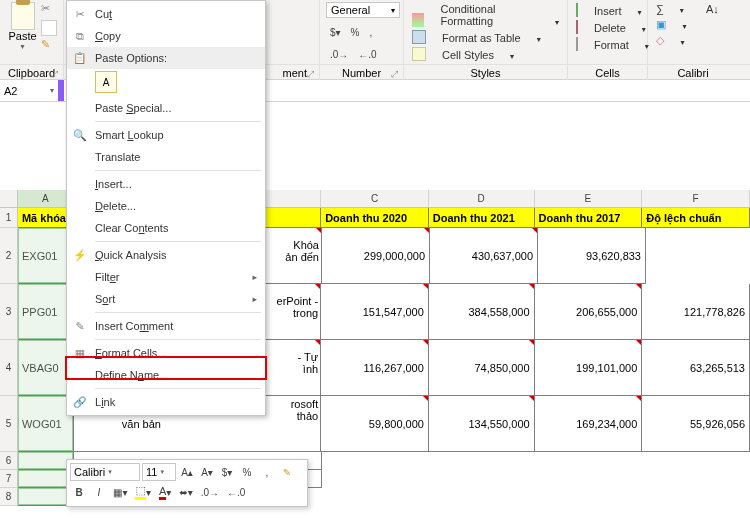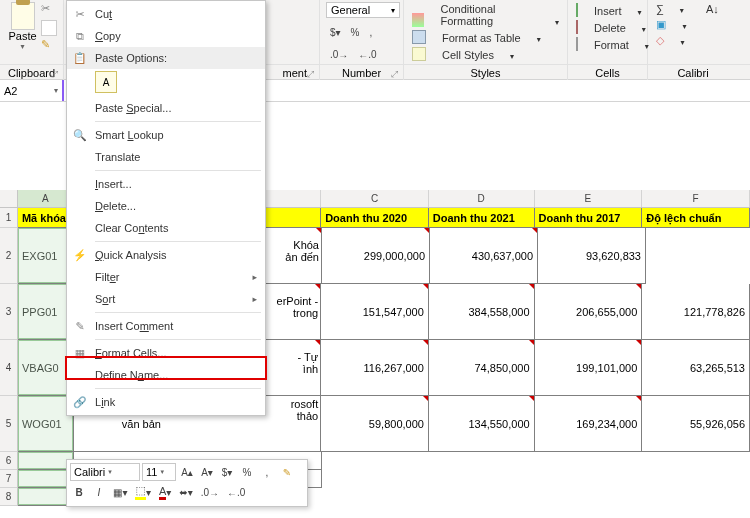--- a/index.html
+++ b/index.html
@@ -17,21 +17,21 @@
 .paste-icon { width: 24px; height: 28px; background: #fffde7; border: 1px solid #ccc; position: relative; }
 .paste-icon::before { content: ""; position: absolute; top: -4px; left: 4px; width: 14px; height: 6px; background: #c0a050; border-radius: 2px; }
 .small-icon { width: 16px; height: 16px; display: inline-block; }
 
 .ribbon-dropdown { border: 1px solid #c8c8c8; background: #fff; padding: 1px 4px; font-size: 10px; display: flex; align-items: center; justify-content: space-between; }
 .ribbon-row { display: flex; gap: 2px; align-items: center; }
 .ribbon-mini-btn { padding: 1px 3px; border: 1px solid transparent; font-size: 10px; color: #444; }
 
 
 .formula-row { height: 22px; border-bottom: 1px solid #d4d4d4; display: flex; align-items: stretch; background: #fff; }
-.name-box { width: 64px; border-right: 2px solid #8b5cf6; padding: 2px 4px; display: flex; align-items: center; justify-content: space-between; }
+.name-box { width: 64px; border-right: 6px solid #8b5cf6; padding: 2px 4px; display: flex; align-items: center; justify-content: space-between; }
 .name-box .arrow { font-size: 8px; color: #666; }
 .fx-btn { width: 24px; border-right: 1px solid #d4d4d4; display: flex; align-items: center; justify-content: center; font-style: italic; color: #888; }
 .formula-input { flex: 1; padding: 2px 4px; display: flex; align-items: center; }
 
 
 .grid-area { position: relative; }
 .col-headers { display: flex; height: 18px; background: #f3f2f1; border-bottom: 1px solid #c6c6c6; }
 .row-header { background: #f3f2f1; border-right: 1px solid #c6c6c6; border-bottom: 1px solid #d4d4d4; display: flex; align-items: center; justify-content: center; font-size: 10px; color: #444; }
 .corner { width: 18px; border-right: 1px solid #c6c6c6; background: #f3f2f1; }
 .col-header { border-right: 1px solid #d4d4d4; display: flex; align-items: center; justify-content: center; font-size: 10px; color: #444; background: #f3f2f1; }

